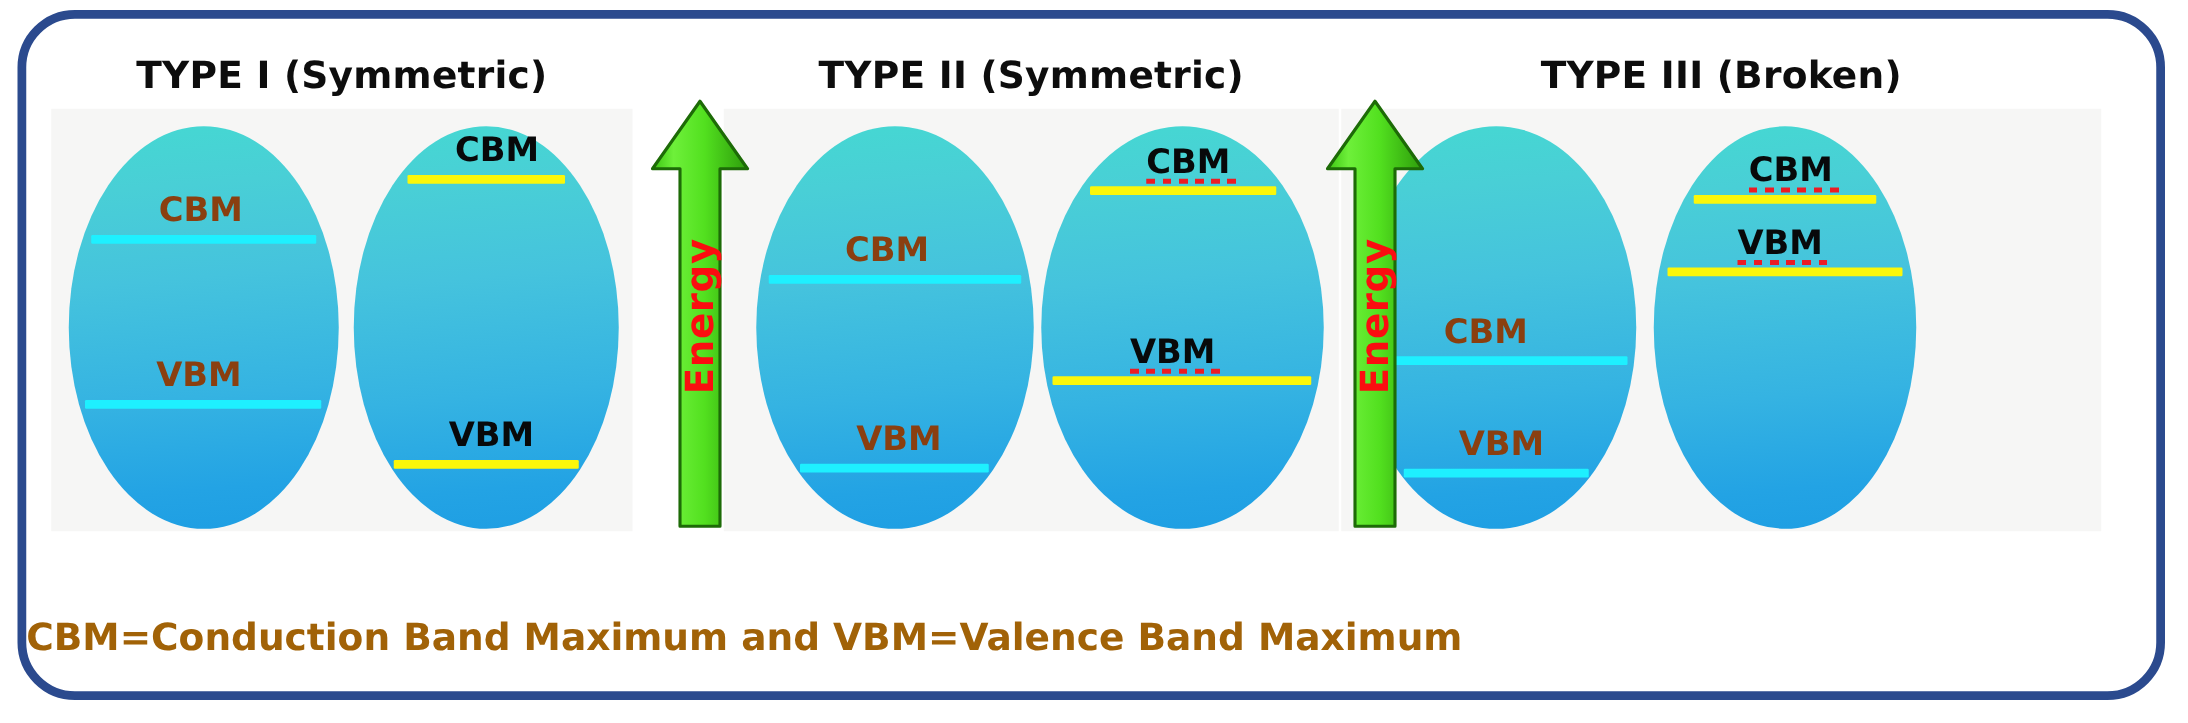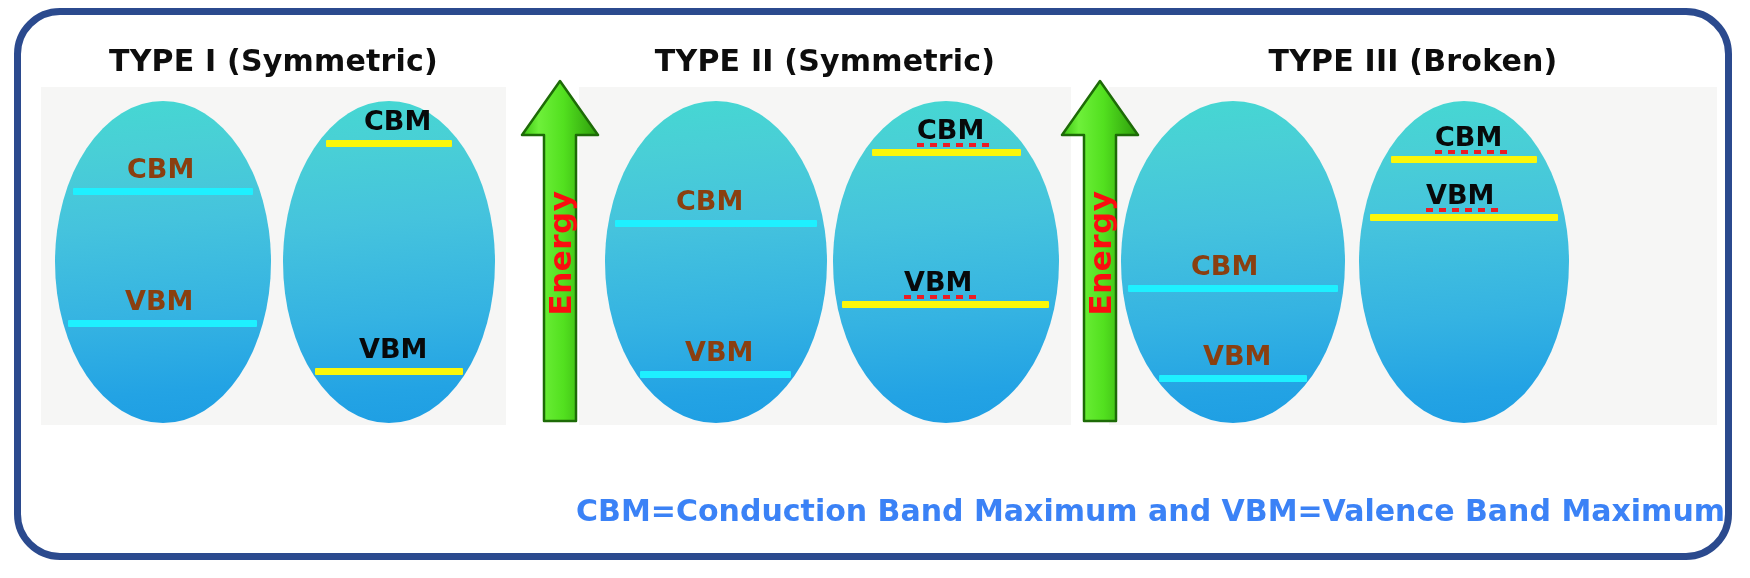--- a/index.html
+++ b/index.html
@@ -91,24 +91,24 @@
     font-weight:bold;
     color:#fb0d10;
     letter-spacing:.5px;
     white-space:nowrap;
   }
 
   .caption{
     position:absolute;
     left:0;top:478px;
     width:100%;
-    text-align:right;
+    text-align:left;
     font-size:30px;
     font-weight:bold;
-    color:#3b82f6;
+    color:#a16207;
     white-space:nowrap;
   }
 </style>
 </head>
 <body>
 
 <div class="frame">
 
   <div class="stage">
 
@@ -137,21 +137,21 @@
         </div>
         <div class="bubble" style="left: 254px; top: 14px; width: 226px; height: 322px;">
           <div class="band yellow" style="left: 39px; top: 48px; width: 149px;"></div>
           <div class="band-label black" style="top: 15px; left: 84px;">CBM</div>
           <div class="dots" style="top: 42px; left: 84px; width: 74px;"></div>
           <div class="band yellow" style="left: 9px; top: 200px; width: 207px;"></div>
           <div class="band-label black" style="top: 167px; left: 71px;">VBM</div>
           <div class="dots" style="top: 194px; left: 71px; width: 74px;"></div>
         </div>
       </div>
-      <div class="panel" style="left: 1068px; width: 608px; text-decoration: underline;">
+      <div class="panel" style="left: 1032px; width: 608px; text-decoration: underline;">
         <div class="panel-title">TYPE III (Broken)</div>
         <div class="bubble" style="left: 12px; top: 14px; width: 224px; height: 322px;">
           <div class="band cyan" style="left: 7px; top: 184px; width: 210px;"></div>
           <div class="band-label brown" style="top: 151px; left: 70px;">CBM</div>
           <div class="band cyan" style="left: 38px; top: 274px; width: 148px;"></div>
           <div class="band-label brown" style="top: 241px; left: 82px;">VBM</div>
         </div>
         <div class="bubble" style="left: 250px; top: 14px; width: 210px; height: 322px;">
           <div class="band yellow" style="left: 32px; top: 55px; width: 146px;"></div>
           <div class="band-label black" style="top: 22px; left: 76px;">CBM</div>

